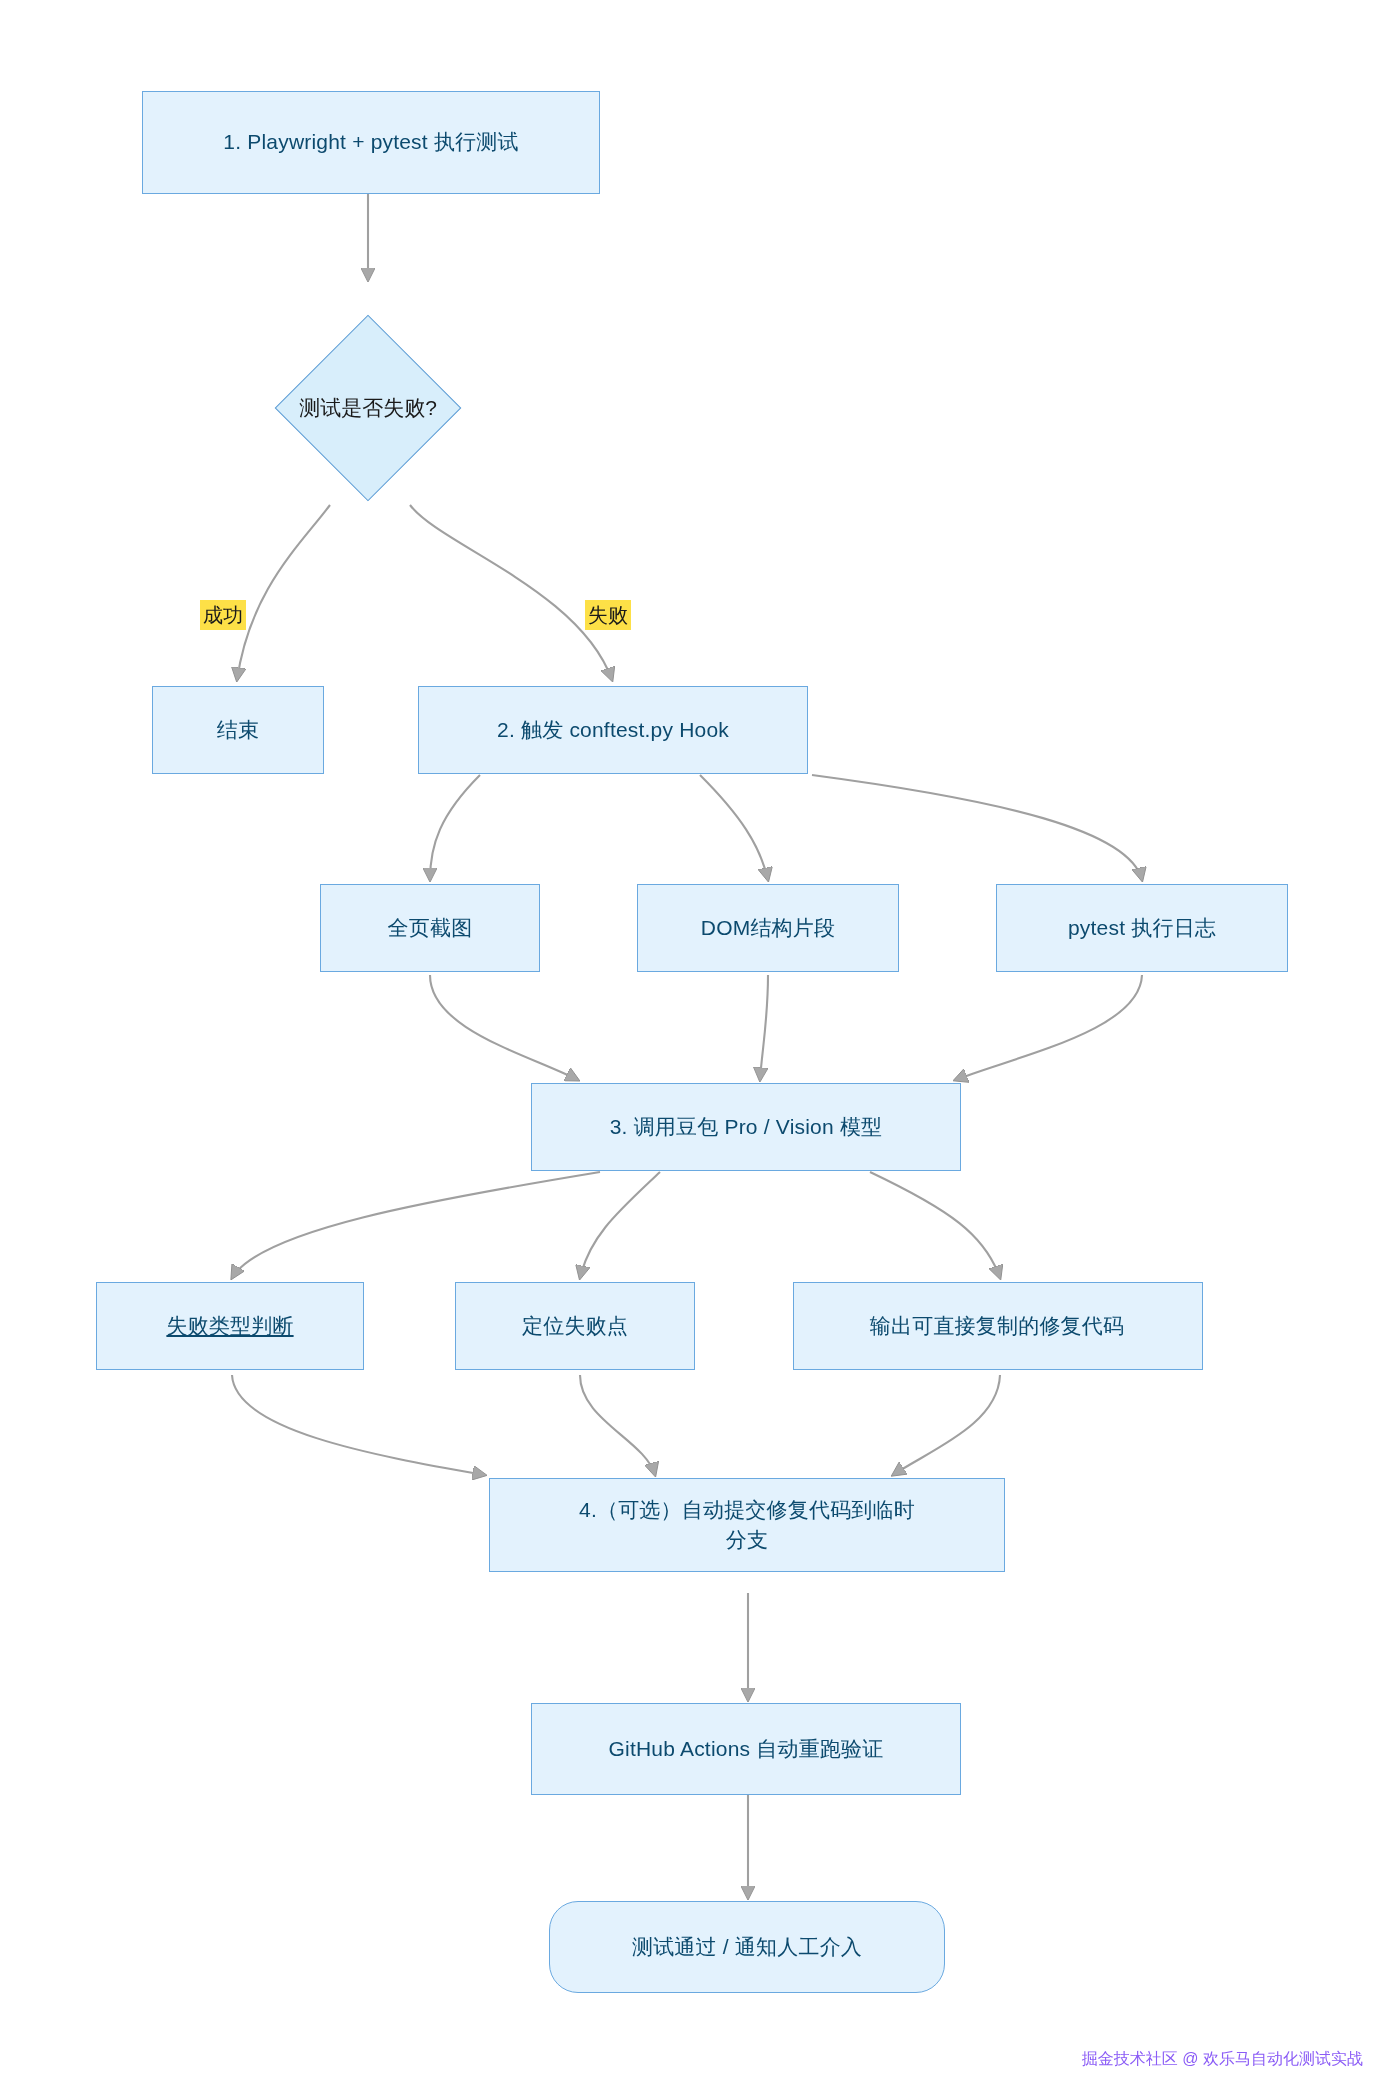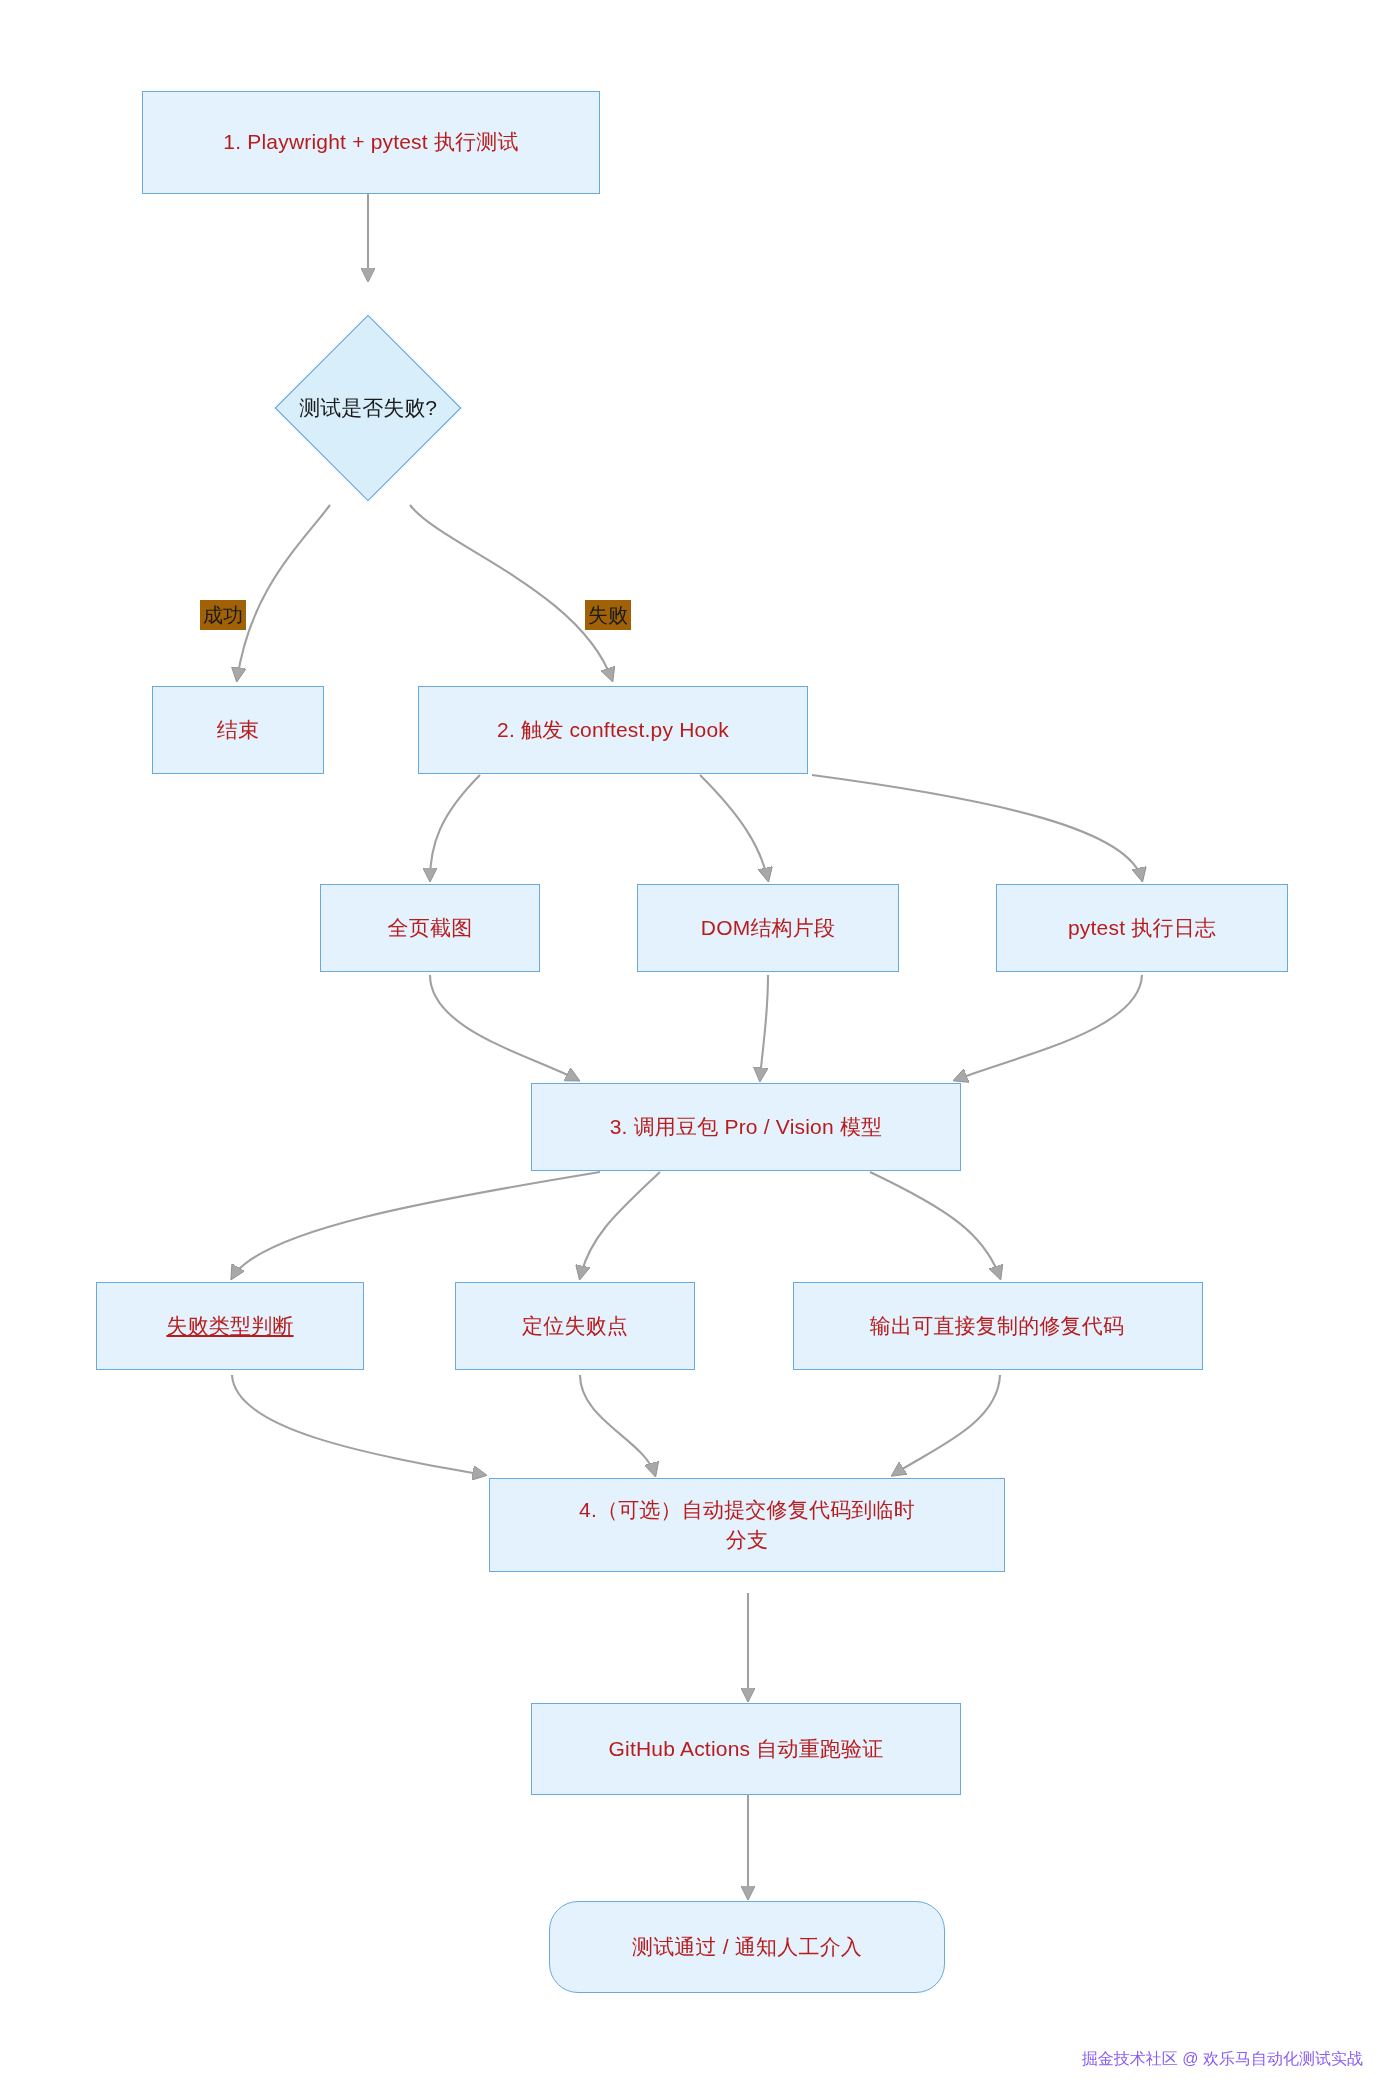--- a/index.html
+++ b/index.html
@@ -29,21 +29,21 @@
   }
   .node {
     position: absolute;
     box-sizing: border-box;
     background: #e3f2fd;
     border: 1.6px solid #6aa9e0;
     display: flex;
     align-items: center;
     justify-content: center;
     text-align: center;
-    color: #b91c1c;
+    color: #0c4a6e;
     font-size: 21px;
     line-height: 1.45;
     letter-spacing: 0.2px;
     padding: 4px 10px;
   }
   .node-text {
     display: block;
     white-space: pre-line;
   }
   .diamond-wrap {
@@ -67,21 +67,21 @@
   }
   .diamond-label {
     position: relative;
     z-index: 2;
     font-size: 21px;
     color: #1a1a1a;
     white-space: nowrap;
   }
   .edge-label {
     position: absolute;
-    background: #a16207;
+    background: #fde047;
     color: #1a1a1a;
     font-size: 20px;
     line-height: 1.3;
     padding: 2px 3px;
     white-space: nowrap;
   }
   .watermark {
     position: absolute;
     right: 28px;
     bottom: 26px;

